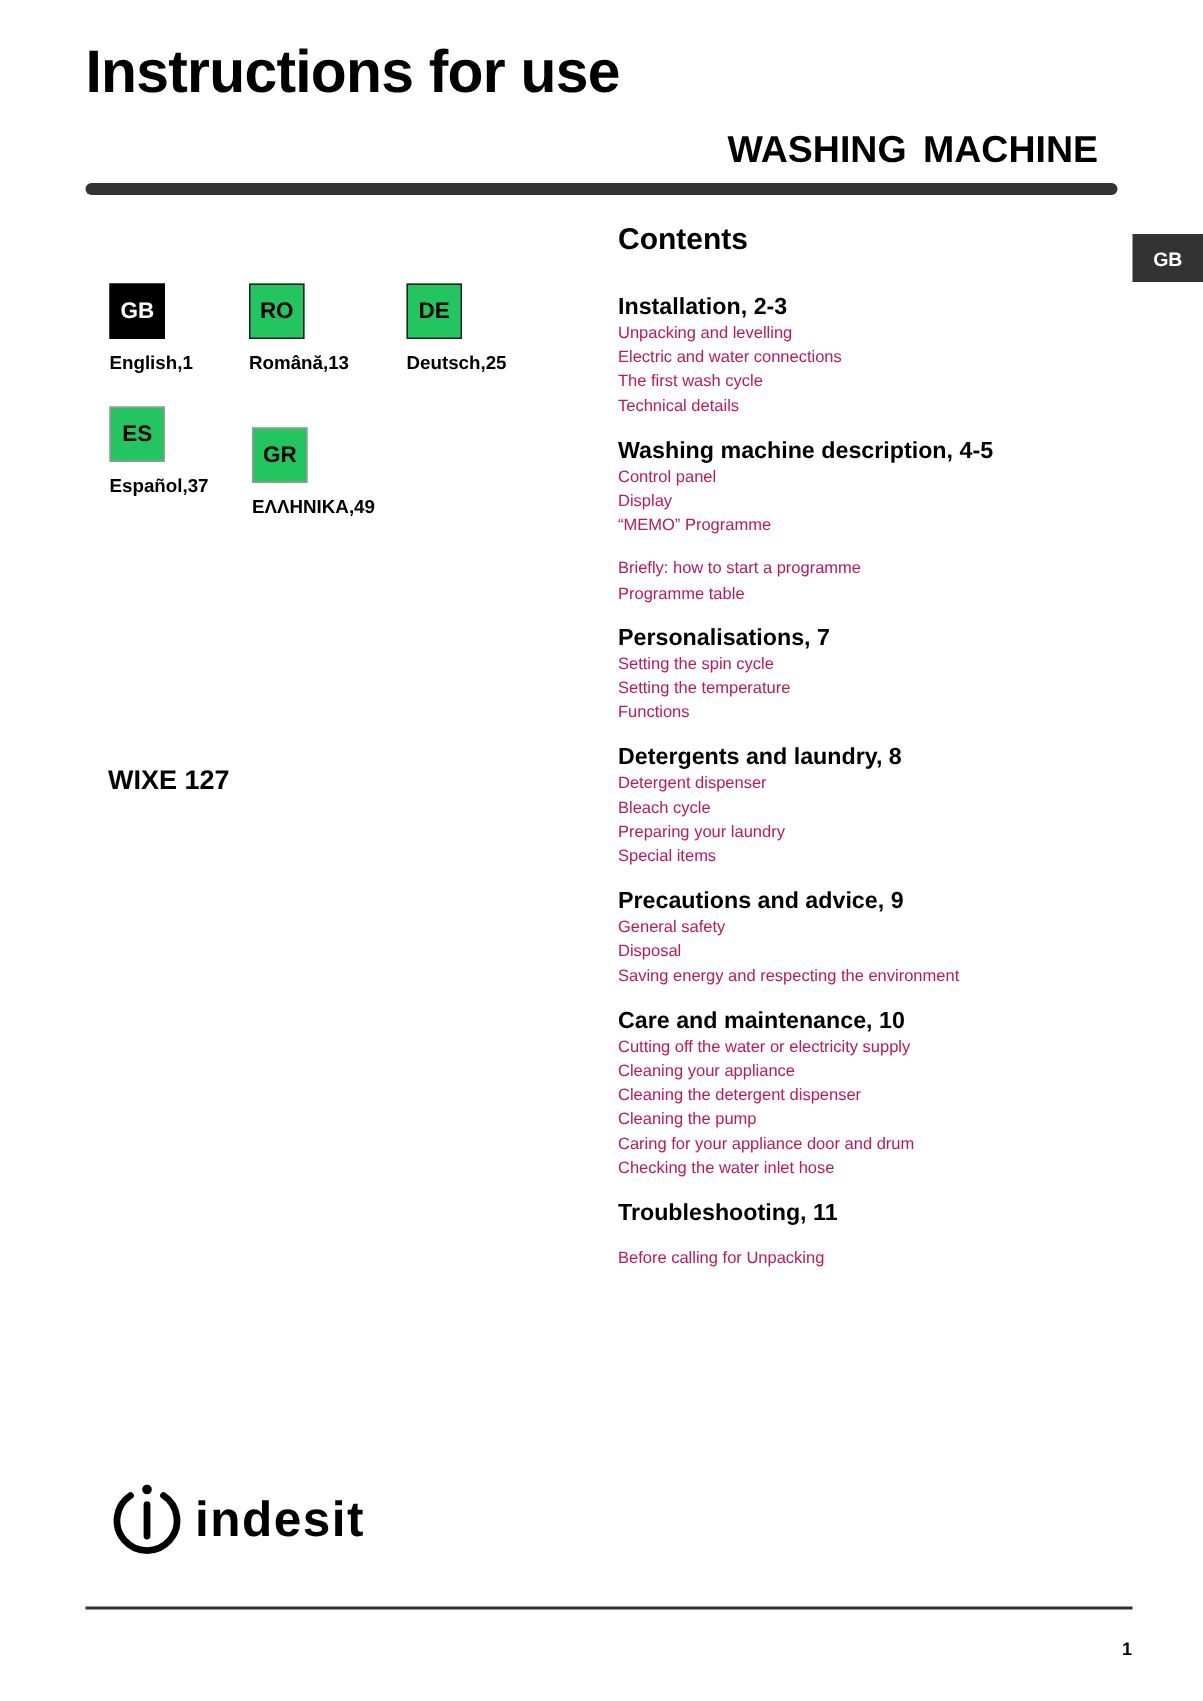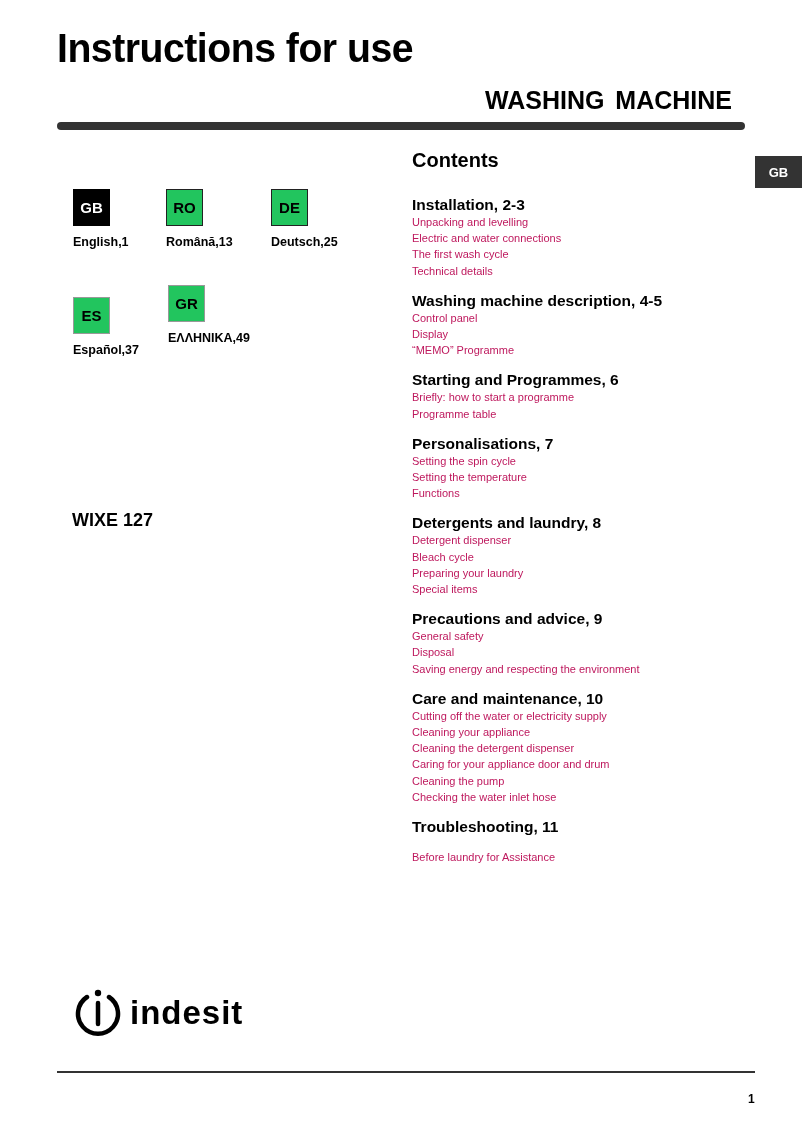--- a/index.html
+++ b/index.html
@@ -38,21 +38,21 @@
   <div class="label">English,1</div>
 </div>
 <div class="lang" style="left:166px; top:189px;">
   <div class="box">RO</div>
   <div class="label">Română,13</div>
 </div>
 <div class="lang" style="left:271px; top:189px;">
   <div class="box">DE</div>
   <div class="label">Deutsch,25</div>
 </div>
-<div class="lang" style="left:73px; top:297px;">
+<div class="lang" style="left:73px; top:271px;">
   <div class="box muted">ES</div>
   <div class="label">Español,37</div>
 </div>
 <div class="lang" style="left:168px; top:285px;">
   <div class="box muted">GR</div>
   <div class="label">ΕΛΛΗΝΙΚΑ,49</div>
 </div>
 
 <div class="model">WIXE 127</div>
 
@@ -68,21 +68,20 @@
   </div>
 
   <div class="section">
     <h3>Washing machine description, 4-5</h3>
     <div class="item">Control panel</div>
     <div class="item">Display</div>
     <div class="item">“MEMO” Programme</div>
   </div>
 
   <div class="section">
-    <h3>Starting and Programmes, 6</h3>
     <div class="item">Briefly: how to start a programme</div>
     <div class="item">Programme table</div>
   </div>
 
   <div class="section">
     <h3>Personalisations, 7</h3>
     <div class="item">Setting the spin cycle</div>
     <div class="item">Setting the temperature</div>
     <div class="item">Functions</div>
   </div>
@@ -100,31 +99,31 @@
     <div class="item">General safety</div>
     <div class="item">Disposal</div>
     <div class="item">Saving energy and respecting the environment</div>
   </div>
 
   <div class="section">
     <h3>Care and maintenance, 10</h3>
     <div class="item">Cutting off the water or electricity supply</div>
     <div class="item">Cleaning your appliance</div>
     <div class="item">Cleaning the detergent dispenser</div>
+    <div class="item">Cleaning the pump</div>
     <div class="item">Caring for your appliance door and drum</div>
-    <div class="item">Cleaning the pump</div>
     <div class="item">Checking the water  inlet hose</div>
   </div>
 
   <div class="section">
     <h3>Troubleshooting, 11</h3>
   </div>
 
   <div class="section">
-    <div class="item">Before laundry for Assistance</div>
+    <div class="item">Before calling for Unpacking</div>
   </div>
 </div>
 
 <div class="logo">
   <svg width="52" height="50" viewBox="0 0 52 50">
     <path d="M15 9 A20 20 0 1 0 37 9" fill="none" stroke="#000" stroke-width="4.5" stroke-linecap="round"></path>
     <circle cx="26" cy="5" r="3.2" fill="#000"></circle>
     <line x1="26" y1="15" x2="26" y2="36" stroke="#000" stroke-width="4.5" stroke-linecap="round"></line>
   </svg>
   <span class="logo-text">indesit</span>

